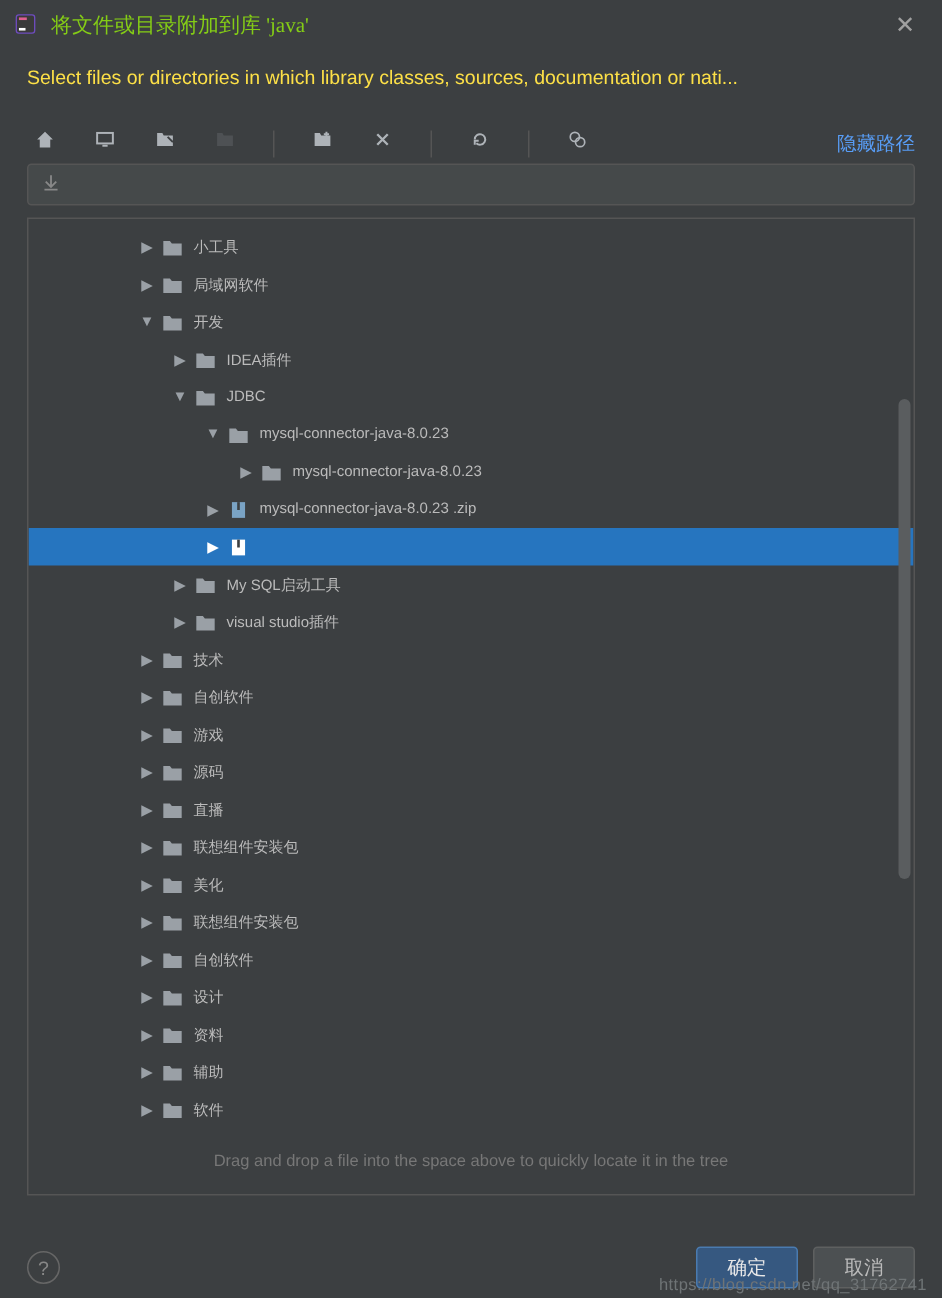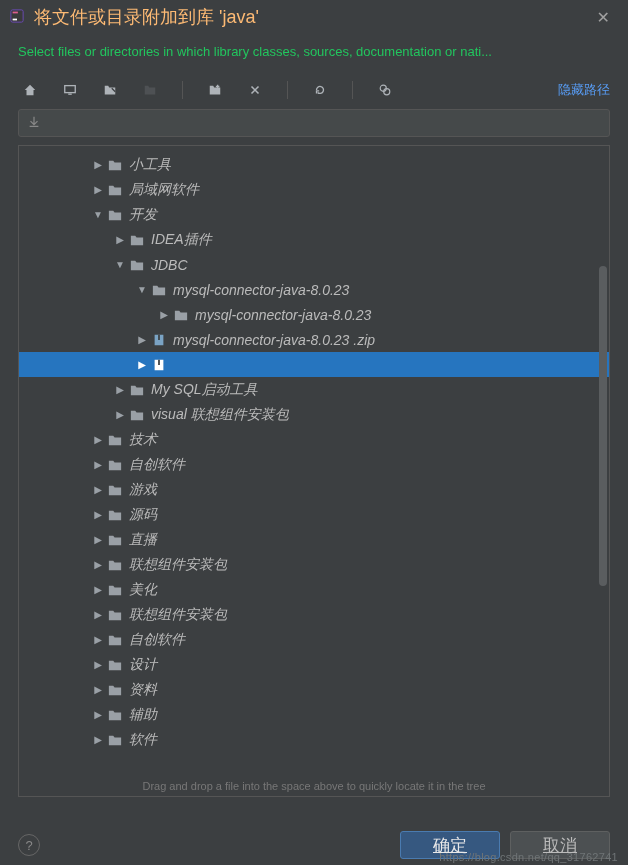--- a/index.html
+++ b/index.html
@@ -17,34 +17,34 @@
   height: 34px;
   display: flex;
   align-items: center;
   padding: 0 10px;
   background: #3c3f41;
 }
 .titlebar .app-icon {
   width: 16px; height: 16px;
   margin-right: 8px;
 }
-.titlebar .title { flex: 1; color: #fdba74; font-size: 18px; }
+.titlebar .title { flex: 1; color: #84cc16; font-size: 14px; font-family: Liberation Serif, serif; }
 .titlebar .close { color: #a0a0a0; font-size: 16px; cursor: pointer; padding: 4px 8px; }
 .instructions {
   padding: 10px 18px 16px 18px;
-  color: #22c55e;
+  color: #fde047;
   font-size: 13px;
   white-space: nowrap;
   overflow: hidden;
   text-overflow: ellipsis;
 }
 .toolbar {
   height: 30px;
   display: flex;
-  align-items: center;
+  align-items: flex-end;
   padding: 0 18px;
   gap: 16px;
 }
 .toolbar .tb-btn {
   width: 24px; height: 24px;
   display: flex; align-items: center; justify-content: center;
   color: #9aa0a6;
   cursor: pointer;
 }
 .toolbar .tb-btn.disabled { opacity: 0.4; cursor: default; }
@@ -98,21 +98,21 @@
 }
 .tree-row.selected .arrow { color: #ffffff; }
 .tree-row .node-icon {
   width: 16px; height: 14px;
   display: inline-flex;
   align-items: center; justify-content: center;
   margin: 0 6px 0 2px;
   color: #9aa0a6;
 }
 .tree-row.selected .node-icon { color: #ffffff; }
-.node-label { font-size: 14px; font-style: italic; }
+.node-label { font-size: 10px; }
 .scrollbar {
   position: absolute;
   right: 2px;
   top: 120px;
   width: 8px;
   height: 320px;
   background: #5a5d5f;
   border-radius: 4px;
 }
 .hint {
@@ -135,26 +135,25 @@
   border: 1px solid #666;
   border-radius: 50%;
   display: flex; align-items: center; justify-content: center;
   color: #888;
   font-size: 13px;
   cursor: pointer;
 }
 .footer .spacer { flex: 1; }
 .btn {
   height: 28px;
-  padding: 0 32px;
+  padding: 0 20px;
   border-radius: 3px;
   display: flex; align-items: center; justify-content: center;
-  font-size: 17px;
+  font-size: 13px;
   cursor: pointer;
-  text-decoration: underline;
 }
 .btn-primary { background: #365880; border: 1px solid #4a7bb0; color: #e8e8e8; }
 .btn-secondary { background: #4c5052; border: 1px solid #5e6060; color: #bbbbbb; }
 .watermark {
   position: absolute;
   right: 10px;
   bottom: 2px;
   color: #6f7476;
   font-size: 11px;
   pointer-events: none;
@@ -343,21 +342,21 @@
         <span class="node-label">My SQL启动工具</span>
       </div>
       <div class="tree-row">
         <span class="indent" style="width: 94px;"></span>
         <span class="arrow">▶</span>
         <span class="node-icon">
           <svg viewBox="0 0 16 14">
             <path d="M1 2h5l1.5 2H15v9H1z" fill="currentColor"></path>
           </svg>
         </span>
-        <span class="node-label">visual 联想组件安装包</span>
+        <span class="node-label">visual studio插件</span>
       </div>
       <div class="tree-row">
         <span class="indent" style="width: 72px;"></span>
         <span class="arrow">▶</span>
         <span class="node-icon">
           <svg viewBox="0 0 16 14">
             <path d="M1 2h5l1.5 2H15v9H1z" fill="currentColor"></path>
           </svg>
         </span>
         <span class="node-label">技术</span>
@@ -477,21 +476,21 @@
         <span class="arrow">▶</span>
         <span class="node-icon">
           <svg viewBox="0 0 16 14">
             <path d="M1 2h5l1.5 2H15v9H1z" fill="currentColor"></path>
           </svg>
         </span>
         <span class="node-label">软件</span>
       </div>
     </div>
   <div class="scrollbar"></div>
-  <div class="hint" style="position:absolute;bottom:4px;left:0;right:0">Drag and drop a file into the space above to quickly locate it in the tree</div>
+  <div class="hint" style="position:absolute;bottom:16px;left:0;right:0">Drag and drop a file into the space above to quickly locate it in the tree</div>
 </div>
 
 <div class="footer">
   <span class="help-btn">?</span>
   <span class="spacer"></span>
   <span class="btn btn-primary">确定</span>
   <span class="btn btn-secondary">取消</span>
 </div>
 
 <div class="watermark">https://blog.csdn.net/qq_31762741</div>

